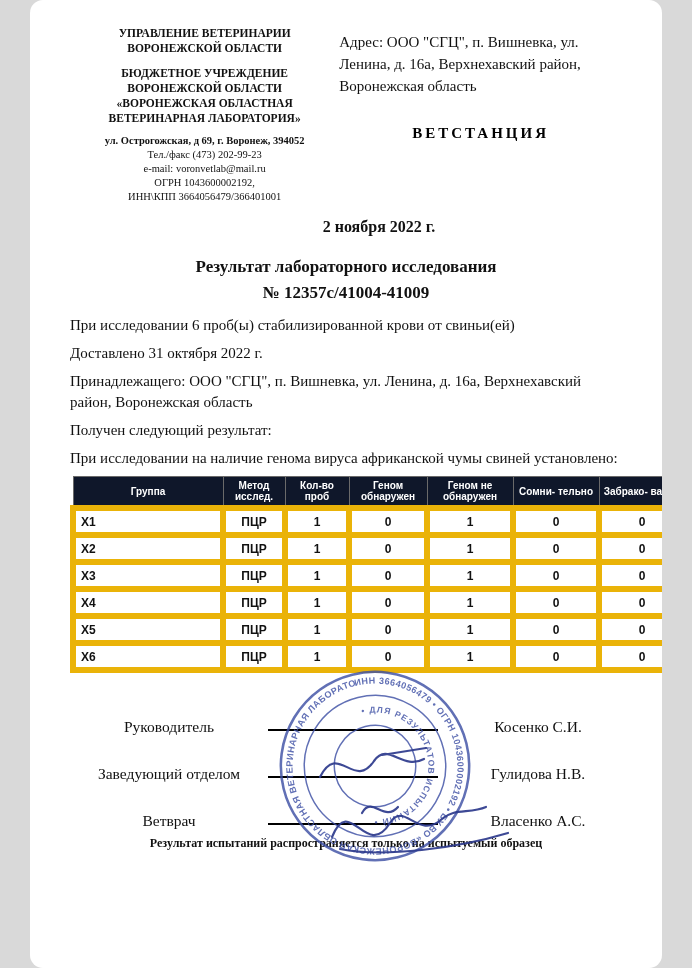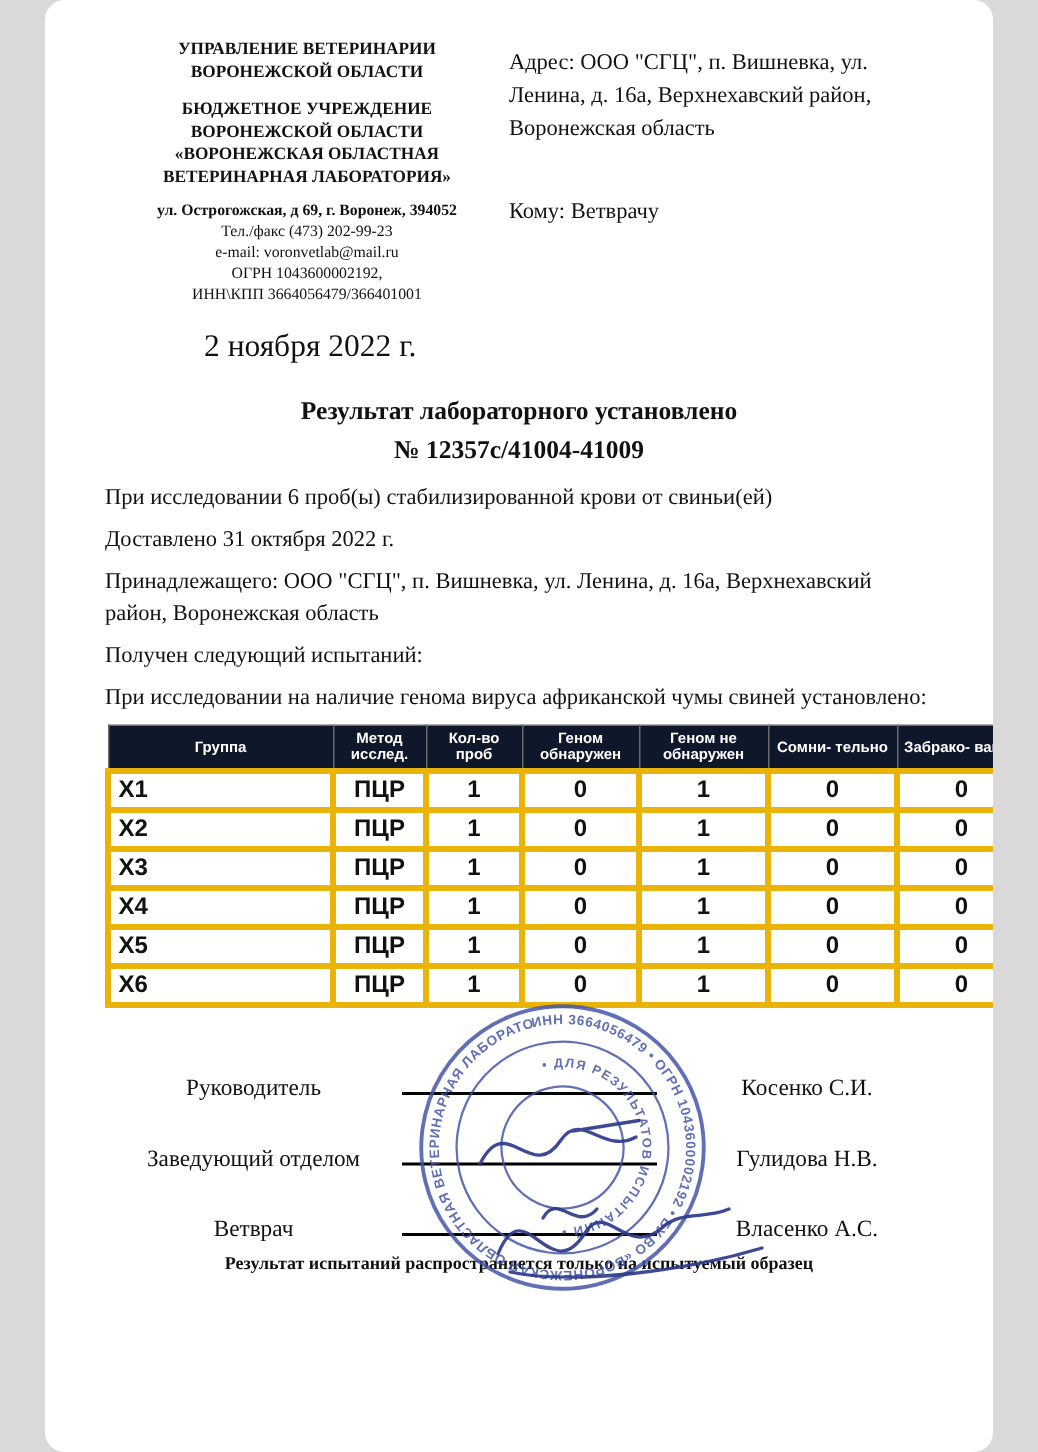--- a/index.html
+++ b/index.html
@@ -12,35 +12,35 @@
   .header { display:flex; justify-content:space-between; }
   .lh { width:300px; text-align:center; }
   .lh-bold { font-weight:bold; font-size:11.5px; line-height:1.3; }
   .lh-gap { height:10px; }
   .lh-addr { font-weight:bold; font-size:10.5px; line-height:1.35; margin-top:8px; }
   .lh-contact { font-size:10.5px; line-height:1.35; }
   .rh { width:315px; padding-top:6px; }
   .rh-addr { font-size:15px; line-height:1.45; }
   .rh-station { text-align:center; font-weight:bold; font-size:15px; letter-spacing:3px; margin-top:28px; color:#000; }
   .rh-to { font-size:15px; margin-top:36px; }
-  .date-line { font-weight:normal; font-size:21px; margin:14px 0 0 66px; }
+  .date-line { font-weight:bold; font-size:16px; margin:14px 0 0 66px;text-align:center; }
   
   .doc-title { text-align:center; font-weight:bold; font-size:17px; line-height:1.5; margin-top:18px; }
   
   .body-text { margin-top:10px; }
   .body-text p { font-size:15px; line-height:1.4; margin:7px 0; }
   
   table.results { width:612px; border-collapse:collapse; margin-top:6px; table-layout:fixed; }
   table.results th {
     background:#0f172a; color:#fff; font-family:"Liberation Sans", sans-serif;
     font-size:10px; font-weight:bold; border:1px solid #6a6a6a; padding:3px 2px; text-align:center;
   }
   table.results td {
-    border:4px solid #eab308; font-family:"Liberation Sans", sans-serif;
-    font-size:16px; font-weight:bold; padding:2px 5px; height:17px;
+    border:6px solid #eab308; font-family:"Liberation Sans", sans-serif;
+    font-size:12px; font-weight:bold; padding:2px 5px; height:17px;
   }
   td.cell-left { text-align:left; }
   td.cell-center { text-align:center; }
   
   .sign-block { margin-top:18px; position:relative; }
   .sign-row { display:flex; align-items:flex-end; height:47px; font-size:15.5px;text-align:center; }
   .sign-role { width:198px; padding-bottom:2px; }
   .sign-line { flex:1; border-bottom:2px solid #000; height:0; margin-bottom:7px; }
   .sign-name { width:168px; padding-left:16px; padding-bottom:2px; }
   .stamp {
@@ -71,36 +71,36 @@
       <div class="lh-bold">«ВОРОНЕЖСКАЯ ОБЛАСТНАЯ</div>
       <div class="lh-bold">ВЕТЕРИНАРНАЯ ЛАБОРАТОРИЯ»</div>
       <div class="lh-addr">ул. Острогожская, д 69, г. Воронеж, 394052</div>
       <div class="lh-contact">Тел./факс  (473) 202-99-23</div>
       <div class="lh-contact">e-mail: voronvetlab@mail.ru</div>
       <div class="lh-contact">ОГРН 1043600002192,</div>
       <div class="lh-contact">ИНН\КПП 3664056479/366401001</div>
     </div>
     <div class="rh">
       <div class="rh-addr">Адрес: ООО "СГЦ", п. Вишневка, ул. Ленина, д. 16а, Верхнехавский район, Воронежская область</div>
-      <div class="rh-to">Кому: Ветврачу</div>
+      <div class="rh-station">ВЕТСТАНЦИЯ</div>
     </div>
   </div>
 
   <div class="date-line">2 ноября 2022 г.</div>
 
   <div class="doc-title">
-    <div>Результат лабораторного установлено</div>
+    <div>Результат лабораторного исследования</div>
     <div>№ 12357с/41004-41009</div>
   </div>
 
   <div class="body-text">
     <p>При исследовании 6 проб(ы) стабилизированной крови от свиньи(ей)</p>
     <p>Доставлено 31 октября 2022 г.</p>
     <p>Принадлежащего: ООО "СГЦ", п. Вишневка, ул. Ленина, д. 16а, Верхнехавский район, Воронежская область</p>
-    <p>Получен следующий испытаний:</p>
+    <p>Получен следующий результат:</p>
     <p>При исследовании на наличие генома вируса африканской чумы свиней установлено:</p>
   </div>
 
   <table class="results">
     <colgroup>
       <col style="width:150px">
         <col style="width:62px">
         <col style="width:64px">
       <col style="width:78px">
         <col style="width:86px">

